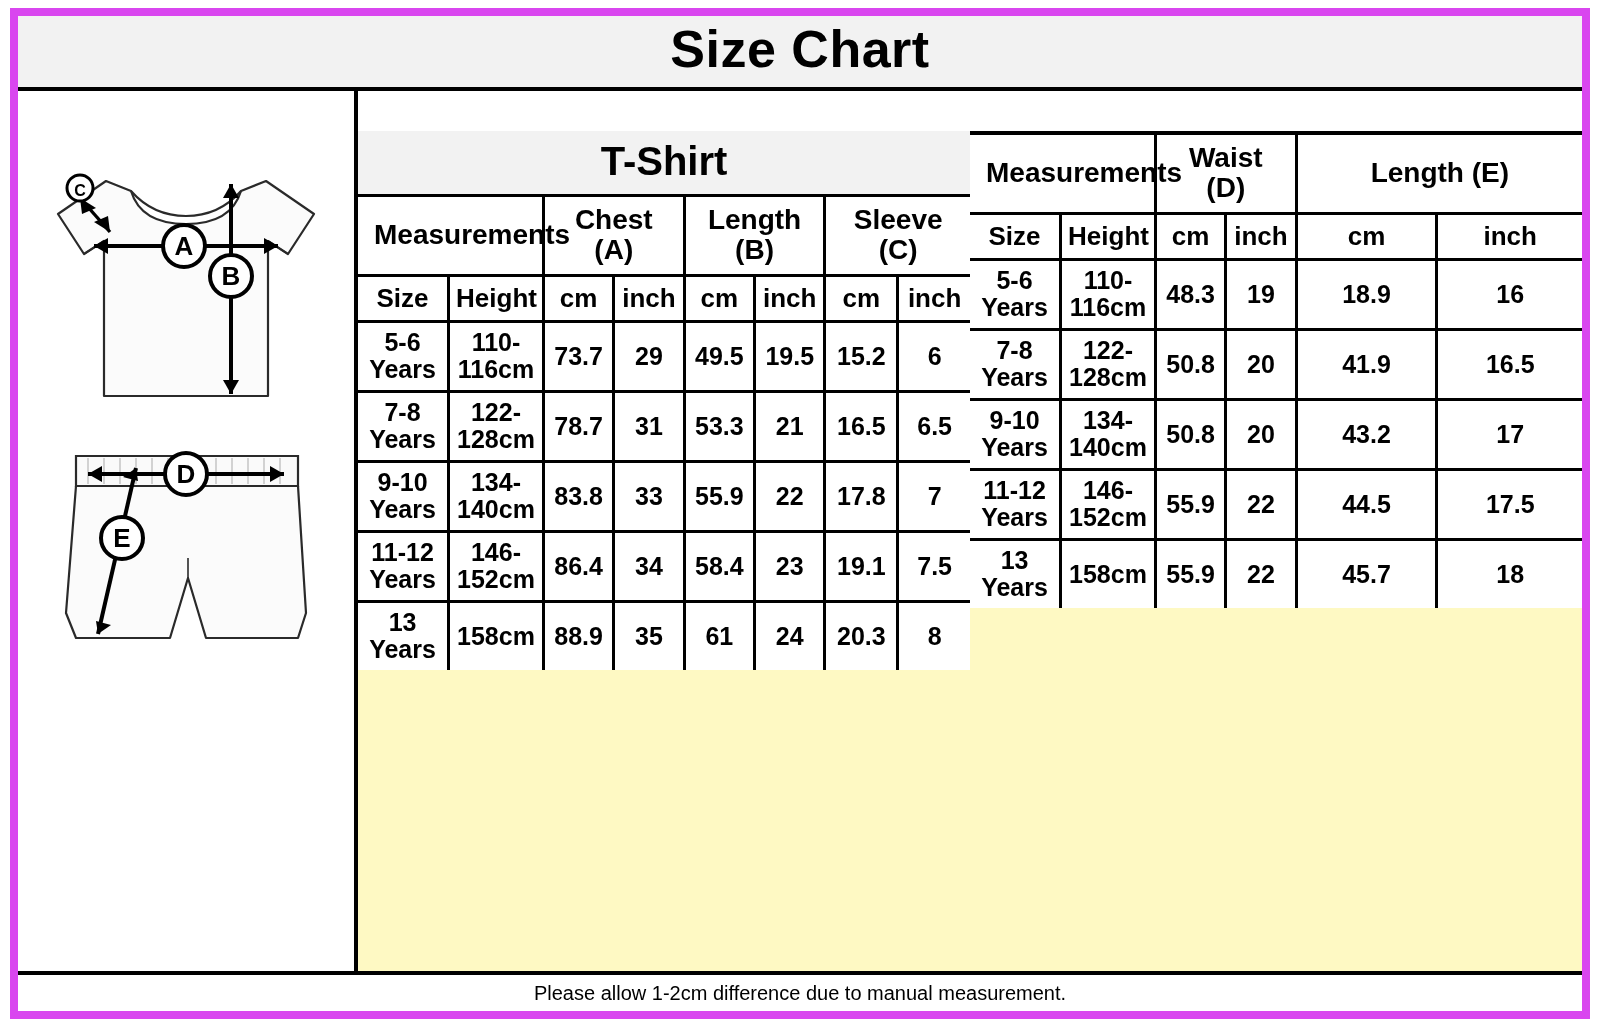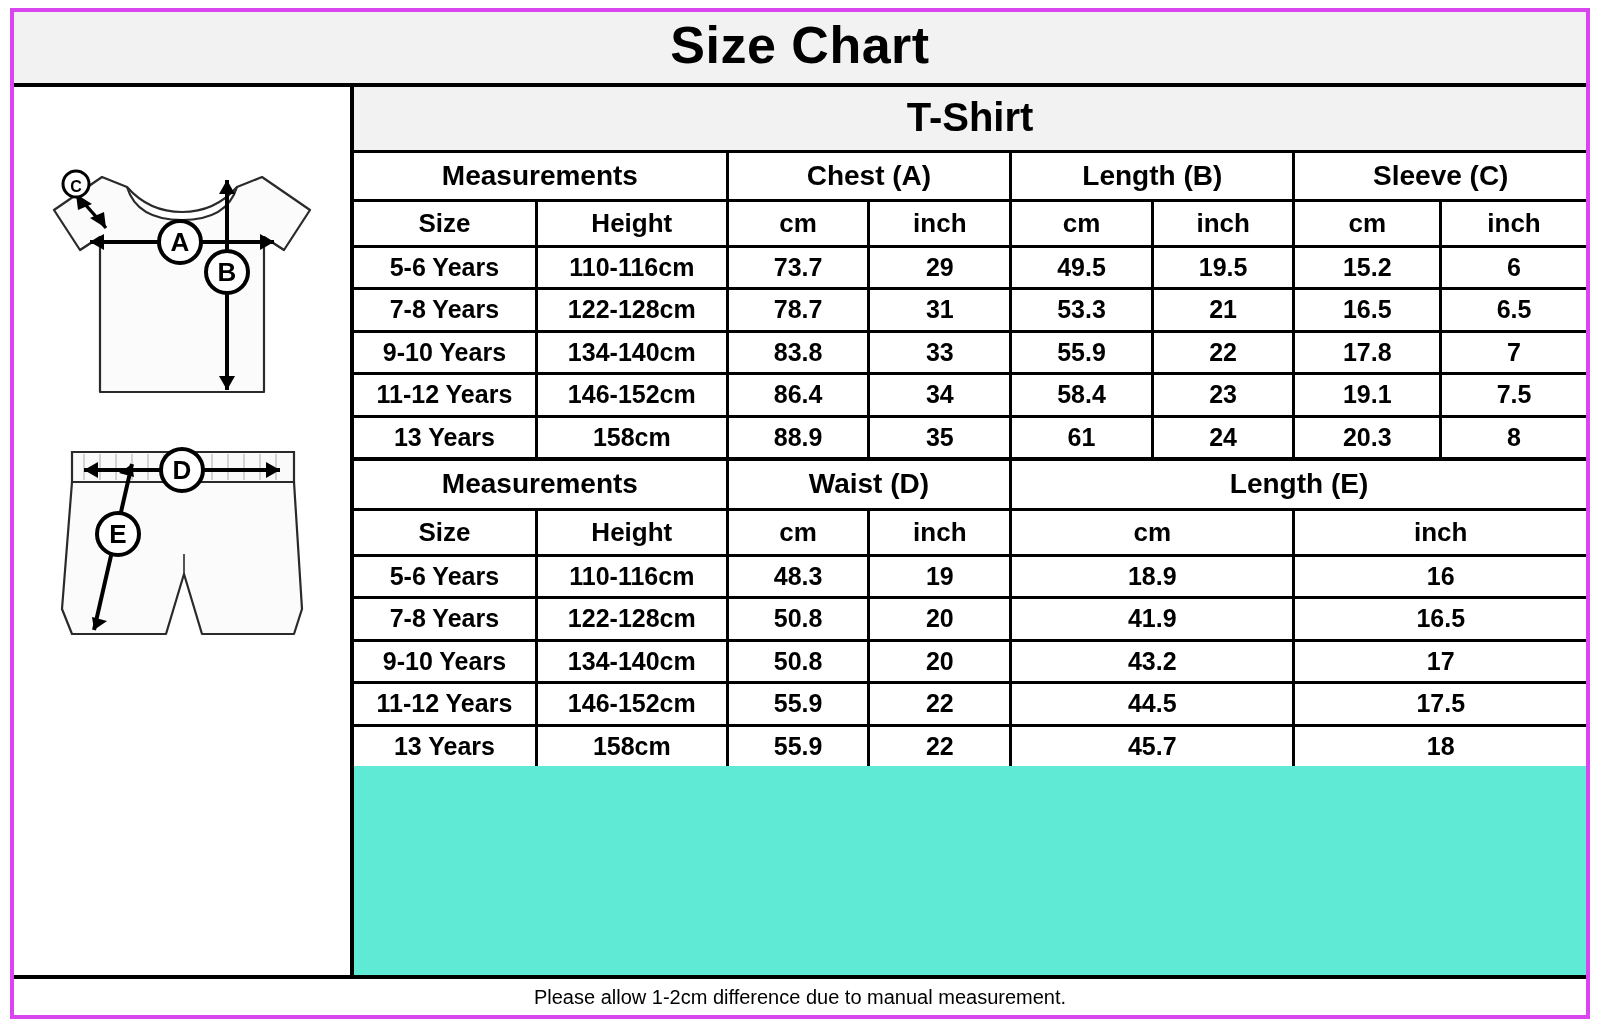--- a/index.html
+++ b/index.html
@@ -13,21 +13,21 @@
   }
   .page {
     position: relative;
     width: 1600px;
     height: 1027px;
     background: #ffffff;
     box-sizing: border-box;
     padding: 8px 10px 8px 10px;
   }
   .chart-frame {
-    border: 4px solid #d946ef;
+    border: 8px solid #d946ef;
     width: 100%;
     height: 100%;
     box-sizing: border-box;
     display: flex;
     flex-direction: column;
     background: #ffffff;
   }
   
   .title-bar {
     border-bottom: 4px solid #000000;
@@ -56,23 +56,24 @@
     display: flex;
     flex-direction: column;
     align-items: center;
     justify-content: flex-start;
     padding-top: 55px;
     background: #ffffff;
   }
   .tables-col {
     flex: 1 1 auto;
     display: flex;
-    flex-direction: column;
+    flex-direction: row;
     min-width: 0;
-    background: #5eead4;
+    background: #fef9c3;
+    margin-top: 40px;
   }
   
   .section-head {
     text-align: center;
     font-size: 40px;
     font-weight: bold;
     padding: 8px 0 10px 0;
     border-bottom: 3px solid #000000;
     background: #f2f2f2;
   }

